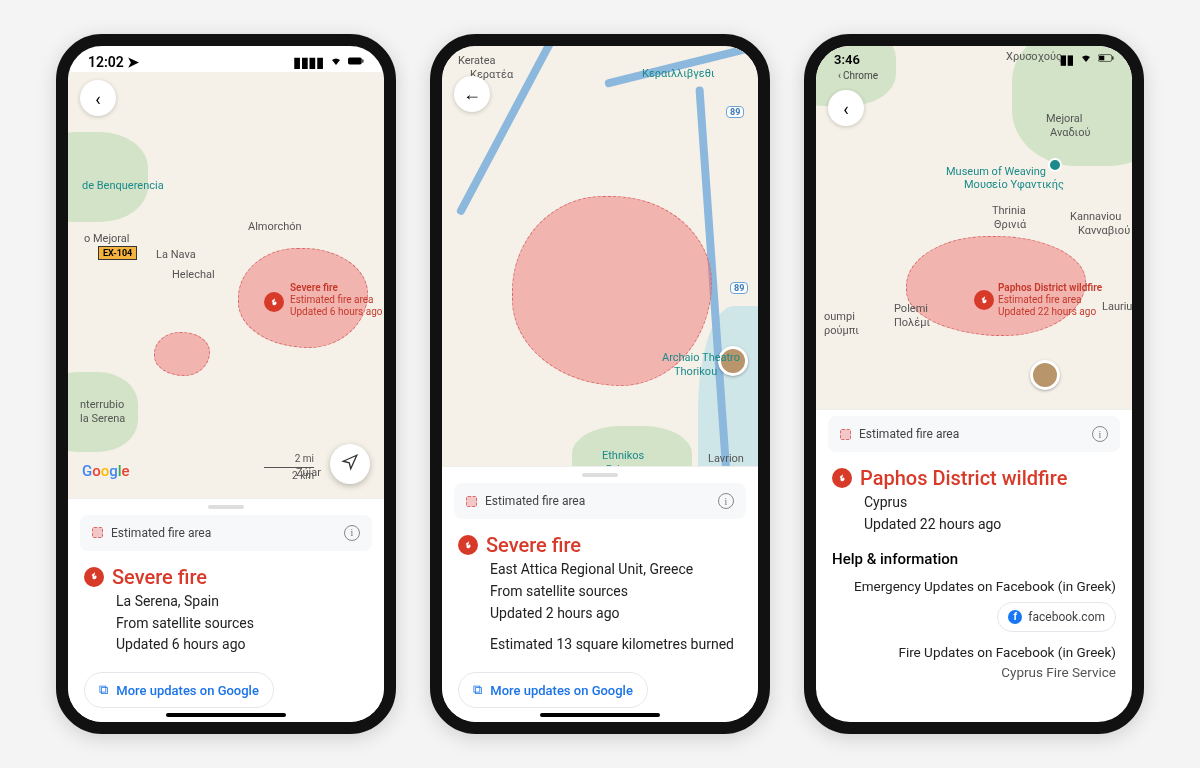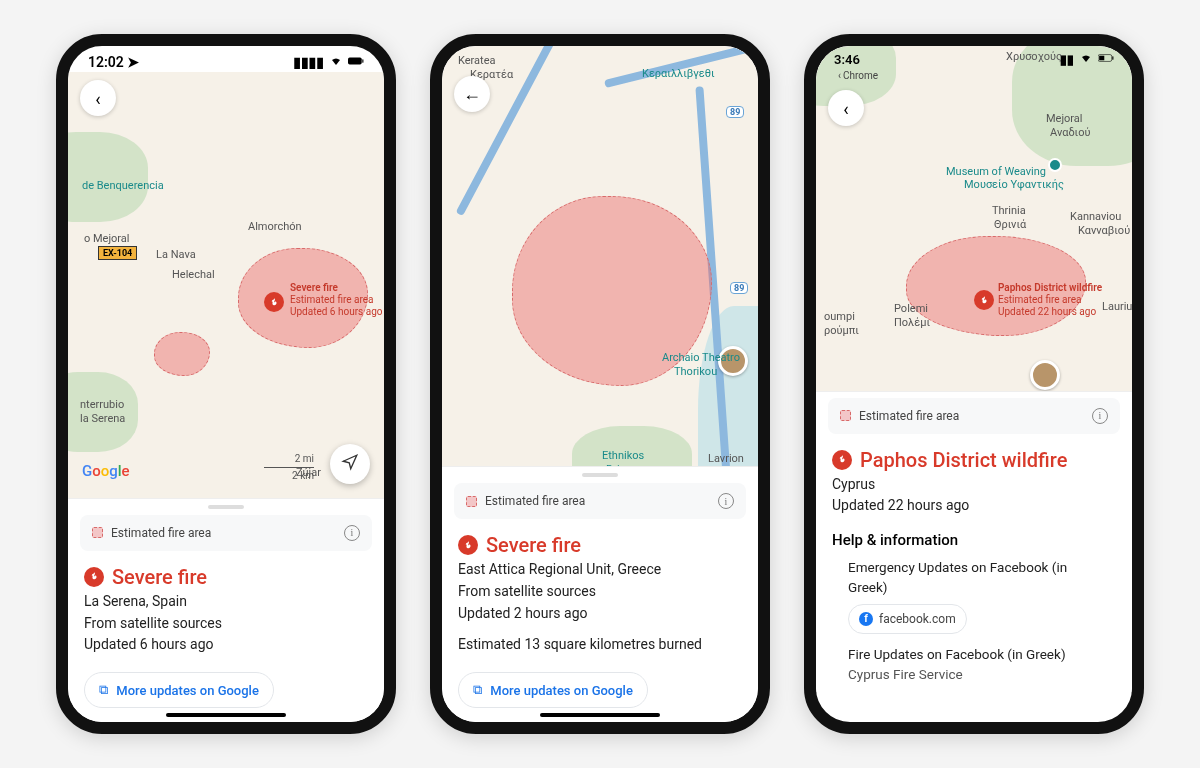--- a/index.html
+++ b/index.html
@@ -33,26 +33,26 @@
   .water{position:absolute;background:#cfe6e8;}
   .highway-line{position:absolute;background:#8db8de;border-radius:4px;}
   
   .sheet{background:#fff;border-top:1px solid #eee;}
   .sheet-handle{width:36px;height:4px;background:#ddd;border-radius:2px;margin:6px auto;}
   .badge-row{margin:6px 12px;background:#f7f8f9;border-radius:8px;padding:10px 12px;display:flex;align-items:center;gap:8px;font-size:12px;color:#444;}
   .badge-row .sq{width:11px;height:11px;border:1.5px dashed #d86a6a;background:rgba(234,107,107,.35);border-radius:2px;}
   .badge-row .info{margin-left:auto;color:#777;width:16px;height:16px;border:1.5px solid #888;border-radius:50%;display:flex;align-items:center;justify-content:center;font-size:10px;font-family:serif;}
   .fire-title{display:flex;align-items:center;gap:8px;padding:8px 16px 2px;color:#d83a2a;font-size:20px;font-weight:500;}
   .fire-ico{width:20px;height:20px;background:#d83a2a;border-radius:50%;color:#fff;display:flex;align-items:center;justify-content:center;font-size:12px;}
-  .detail-lines{padding:0 16px 10px;font-size:14px;color:#222;line-height:1.55;}
+  .detail-lines{padding:0 16px 10px;font-size:14px;color:#222;line-height:1.55;margin-left:32px;}
   .detail-lines .bold{font-weight:500;}
   .more-btn{margin:6px 16px 14px;border:1px solid #e3e6ea;border-radius:22px;padding:9px 14px;display:inline-flex;align-items:center;gap:8px;color:#1a73e8;font-size:13px;font-weight:500;}
   .more-btn .ext{font-size:13px;}
   .section-h{font-size:15px;font-weight:500;padding:4px 16px 6px;}
-  .link-block{padding:2px 32px 8px;font-size:13.5px;color:#222;line-height:1.5;}
+  .link-block{padding:2px 16px 8px;font-size:13.5px;color:#222;line-height:1.5;text-align:right;}
   .link-block .src{color:#555;}
   .fb-chip{display:inline-flex;align-items:center;gap:6px;border:1px solid #e3e6ea;border-radius:16px;padding:5px 10px;font-size:12px;color:#444;margin-top:6px;}
   .fb-chip .fb{width:14px;height:14px;background:#1877f2;border-radius:50%;color:#fff;display:flex;align-items:center;justify-content:center;font-size:10px;font-weight:700;}
   .home-indic{position:absolute;bottom:5px;left:50%;transform:translateX(-50%);width:120px;height:4px;background:#000;border-radius:3px;z-index:5;}
 </style>
 </head>
 <body>
 
 <div class="phone">
  <div class="screen">

